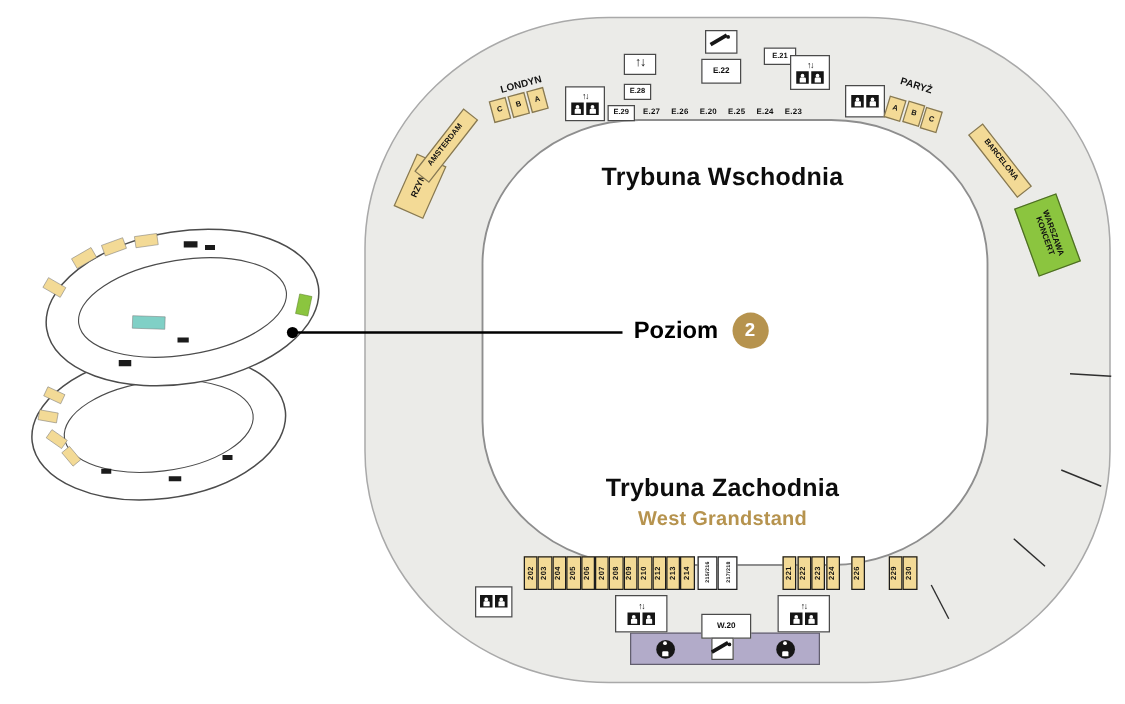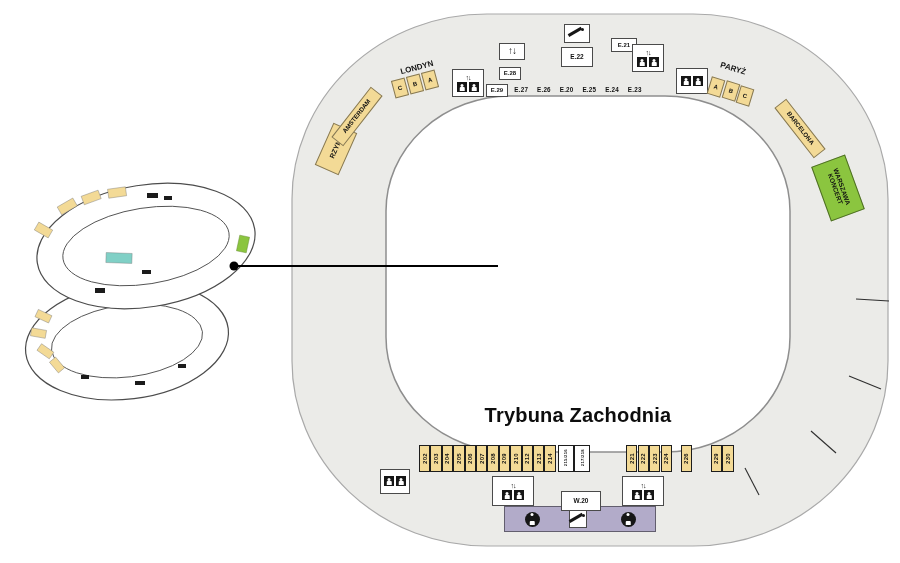--- a/index.html
+++ b/index.html
@@ -92,22 +92,28 @@
       <rect class="mm-glyph" x="129" y="17" width="11" height="5"></rect>
       <rect class="mm-glyph" x="146" y="20" width="8" height="4"></rect>
       <rect class="mm-glyph" x="77" y="112" width="10" height="5"></rect>
       <rect class="mm-glyph" x="124" y="94" width="9" height="4"></rect>
       <circle class="mm-dot" cx="216" cy="90" r="4.5"></circle>
     </g>
   </svg>
 
   <div class="leader"></div>
 
-  <div class="gs-title" style="top:404px">Trybuna Zachodnia</div>
-
+  <div class="gs-title" style="top:131px">Trybuna Wschodnia</div>
+  <div class="gs-title" style="top:380px">Trybuna Zachodnia</div>
+  <div class="gs-sub" style="top:407px">West Grandstand</div>
+
+  <div class="level">
+    <span class="level-label">Poziom</span>
+    <span class="level-badge">2</span>
+  </div>
 
   <div class="blocks-layer" id="blocks-layer">
       <div class="blk" style="left: 313px; top: 136px; width: 46px; height: 26px; transform: rotate(-66deg); background: var(--yellow); border: 1px solid rgba(0, 0, 0, 0.45); font-size: 7px;">
         <span>RZYM</span>
       </div>
       <div class="blk" style="left: 325px; top: 108.5px; width: 64px; height: 15px; transform: rotate(-52deg); background: var(--yellow); border: 1px solid rgba(0, 0, 0, 0.45); font-size: 6.3px;">
         <span>AMSTERDAM</span>
       </div>
       <div class="blk" style="left: 382px; top: 62px; width: 70px; height: 12px; transform: rotate(-15deg); font-size: 8px;">
         <span>LONDYN</span>

